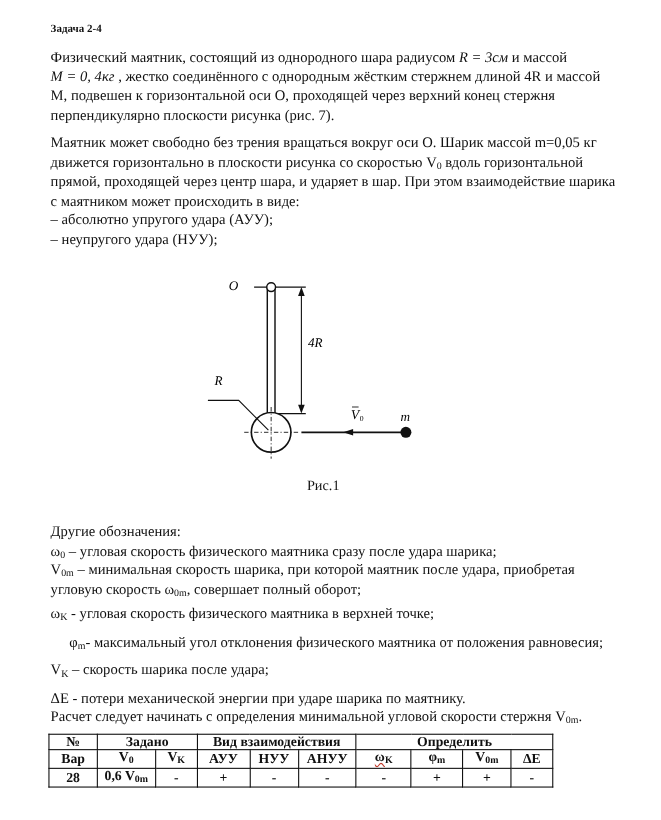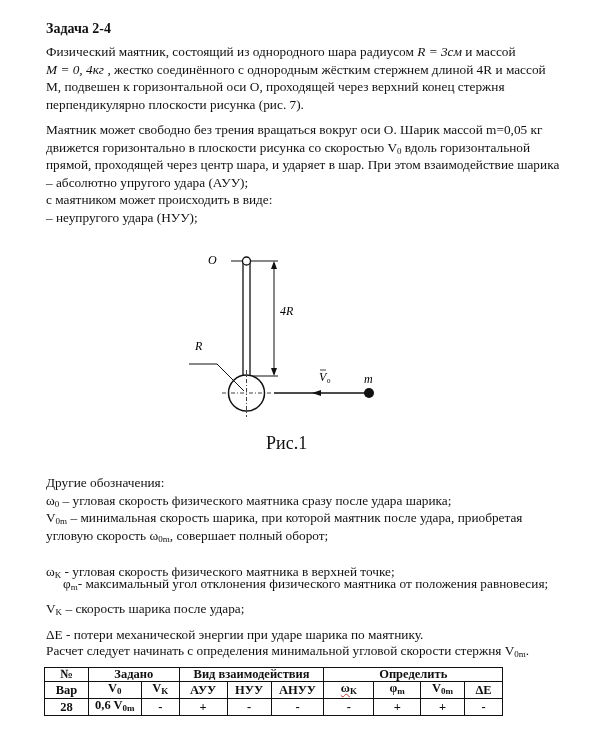--- a/index.html
+++ b/index.html
@@ -1,29 +1,29 @@
 <!DOCTYPE html>
 <html><head>
 <meta charset="utf-8">
 <style>
   html, body { margin: 0; padding: 0; background: #ffffff; }
   body { width: 601px; height: 745px; position: relative; overflow: hidden;
          font-family: "Liberation Serif", "DejaVu Serif", serif; color: #111; font-size: 13.3px; }
   .page { position: absolute; left: 46px; top: 0; width: 540px; }
-  .title { position: absolute; left: 0; top: 21px; font-weight: bold; font-size: 14px; }
+  .title { position: absolute; left: 0; top: 21px; font-weight: bold; font-size: 10px; }
   .para { position: absolute; left: 0; line-height: 17.6px; white-space: nowrap; }
   .p1 { top: 43px; }
   .p2 { top: 121px; }
   .p3 { top: 474px; }
   .line { display: block; height: 17.6px; }
   .it { font-style: italic; }
   .sub { font-size: 9px; vertical-align: -2px; }
   .single { position: absolute; left: 0; white-space: nowrap; }
   .fig { position: absolute; left: 174px; top: 250px; width: 216px; height: 176px; }
-  .caption { position: absolute; left: 266px; top: 433px; font-size: 18px; }
+  .caption { position: absolute; left: 279px; top: 433px; font-size: 13px; }
   table.grid { position: absolute; left: 44px; top: 667px; width: 459px; border-collapse: collapse;
                font-weight: bold; font-size: 12.5px; }
   table.grid td { border: 1px solid #111; text-align: center; padding: 0; height: 13px; line-height: 13px; }
   .wavy { text-decoration: underline wavy #c0392b; text-decoration-thickness: 1px; }
 </style>
 </head>
 <body>
 
 <div class="page">
 
@@ -39,22 +39,22 @@
     <span class="line">М, подвешен к горизонтальной оси О, проходящей через верхний конец стержня</span>
     <span class="line">перпендикулярно плоскости рисунка (рис. 7).</span>
   </div>
 
   <div class="para p2">
     <span class="line">Маятник может свободно без трения вращаться вокруг оси О. Шарик массой m=0,05 кг</span>
     <span class="line">
       <span>движется горизонтально в плоскости рисунка со скоростью V</span><span class="sub">0</span><span> вдоль горизонтальной</span>
     </span>
     <span class="line">прямой, проходящей через центр шара, и ударяет в шар. При этом взаимодействие шарика</span>
+    <span class="line">с маятником может происходить в виде:</span>
     <span class="line">– абсолютно упругого удара (АУУ);</span>
-    <span class="line">с маятником может происходить в виде:</span>
     <span class="line">– неупругого удара (НУУ);</span>
   </div>
 </div>
 
 <svg class="fig" viewBox="0 0 216 176" width="216" height="176">
 
   <text x="34" y="14" font-family="Liberation Serif, serif" font-style="italic" font-size="12">O</text>
 
   <line x1="57" y1="11" x2="104" y2="11" stroke="#111" stroke-width="1"></line>
 
@@ -94,21 +94,21 @@
       <span>ω</span><span class="sub">0</span><span> – угловая скорость физического маятника сразу после удара шарика;</span>
     </span>
     <span class="line">
       <span>V</span><span class="sub">0m</span><span> – минимальная скорость шарика, при которой маятник после удара, приобретая</span>
     </span>
     <span class="line">
       <span>угловую скорость ω</span><span class="sub">0m</span><span>, совершает полный оборот;</span>
     </span>
   </div>
 
-  <div class="single" style="top:550px;margin-top:14px;">
+  <div class="single" style="top:550px;">
     <span>ω</span><span class="sub">K</span><span> - угловая скорость физического маятника в верхней точке;</span>
   </div>
   <div class="single" style="top:576px;margin-left:17px;">
     <span>φ</span><span class="sub">m</span><span>- максимальный угол отклонения физического маятника от положения равновесия;</span>
   </div>
   <div class="single" style="top:601px;">
     <span>V</span><span class="sub">K</span><span> – скорость шарика после удара;</span>
   </div>
   <div class="single" style="top:627px;">ΔЕ - потери механической энергии при ударе шарика по маятнику.</div>
   <div class="single" style="top:643px;">

